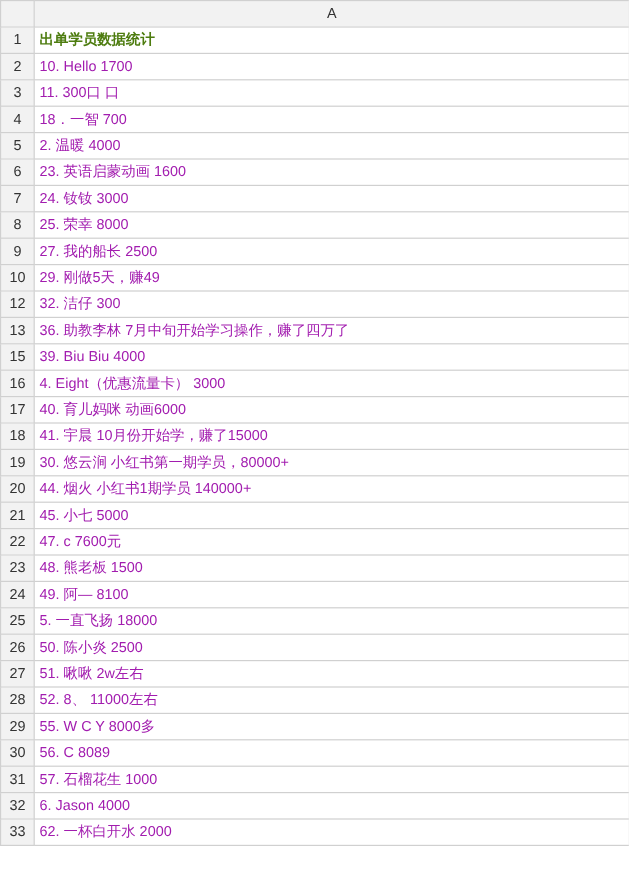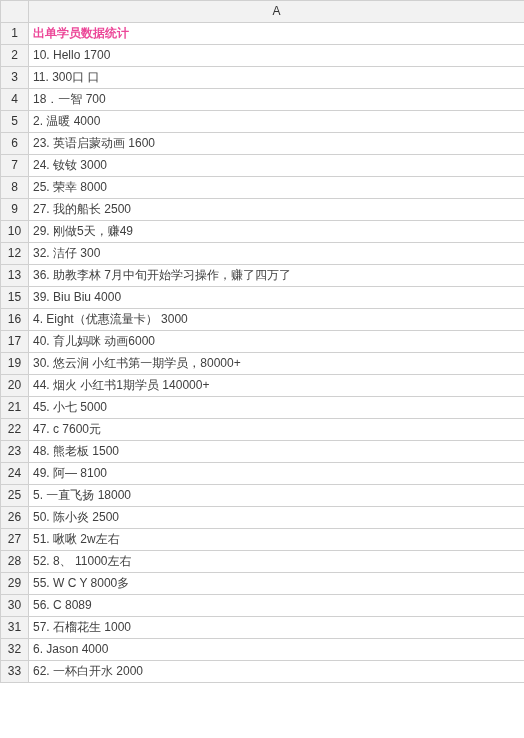--- a/index.html
+++ b/index.html
@@ -37,25 +37,25 @@
       border-right: 1px solid #b0b0b0;
     }
     .col-header {
       background: #f2f2f2;
       text-align: center;
       color: #333;
       font-weight: normal;
       border-bottom: 1px solid #b0b0b0;
     }
     .data-cell {
-      color: #404040;
+      color: #a21caf;
       font-size: 12px;
     }
     .header-cell {
-      color: #ec4899;
+      color: #4d7c0f;
       font-weight: bold;
       font-size: 12px;
     }
     .col-a {
       width: 496px;
     }
   </style>
 </head>
 <body>
 
@@ -121,20 +121,24 @@
       </tr>
       <tr>
         <td class="row-header">16</td>
         <td class="data-cell">4. Eight（优惠流量卡）  3000</td>
       </tr>
       <tr>
         <td class="row-header">17</td>
         <td class="data-cell">40. 育儿妈咪 动画6000</td>
       </tr>
       <tr>
+        <td class="row-header">18</td>
+        <td class="data-cell">41. 宇晨  10月份开始学，赚了15000</td>
+      </tr>
+      <tr>
         <td class="row-header">19</td>
         <td class="data-cell">30. 悠云涧 小红书第一期学员，80000+</td>
       </tr>
       <tr>
         <td class="row-header">20</td>
         <td class="data-cell">44. 烟火 小红书1期学员 140000+</td>
       </tr>
       <tr>
         <td class="row-header">21</td>
         <td class="data-cell">45. 小七 5000</td>

